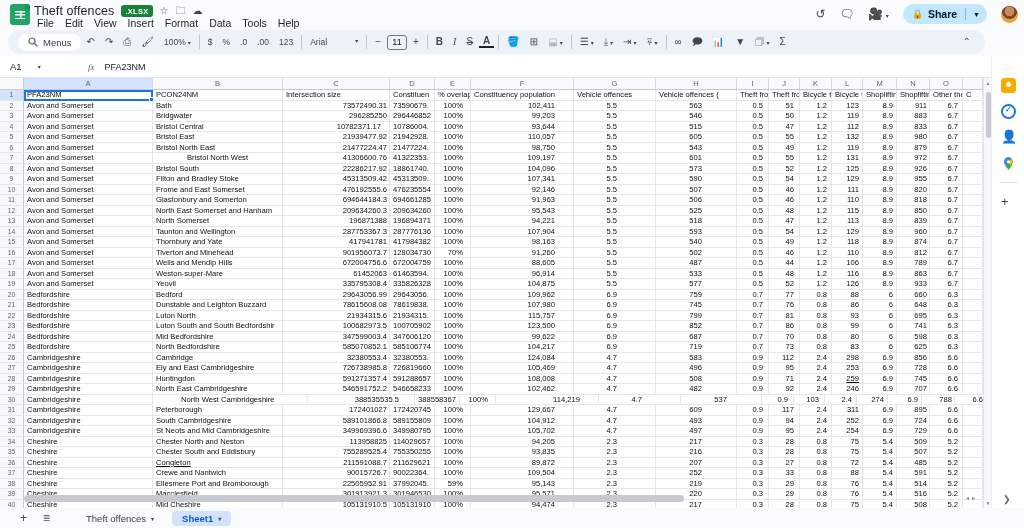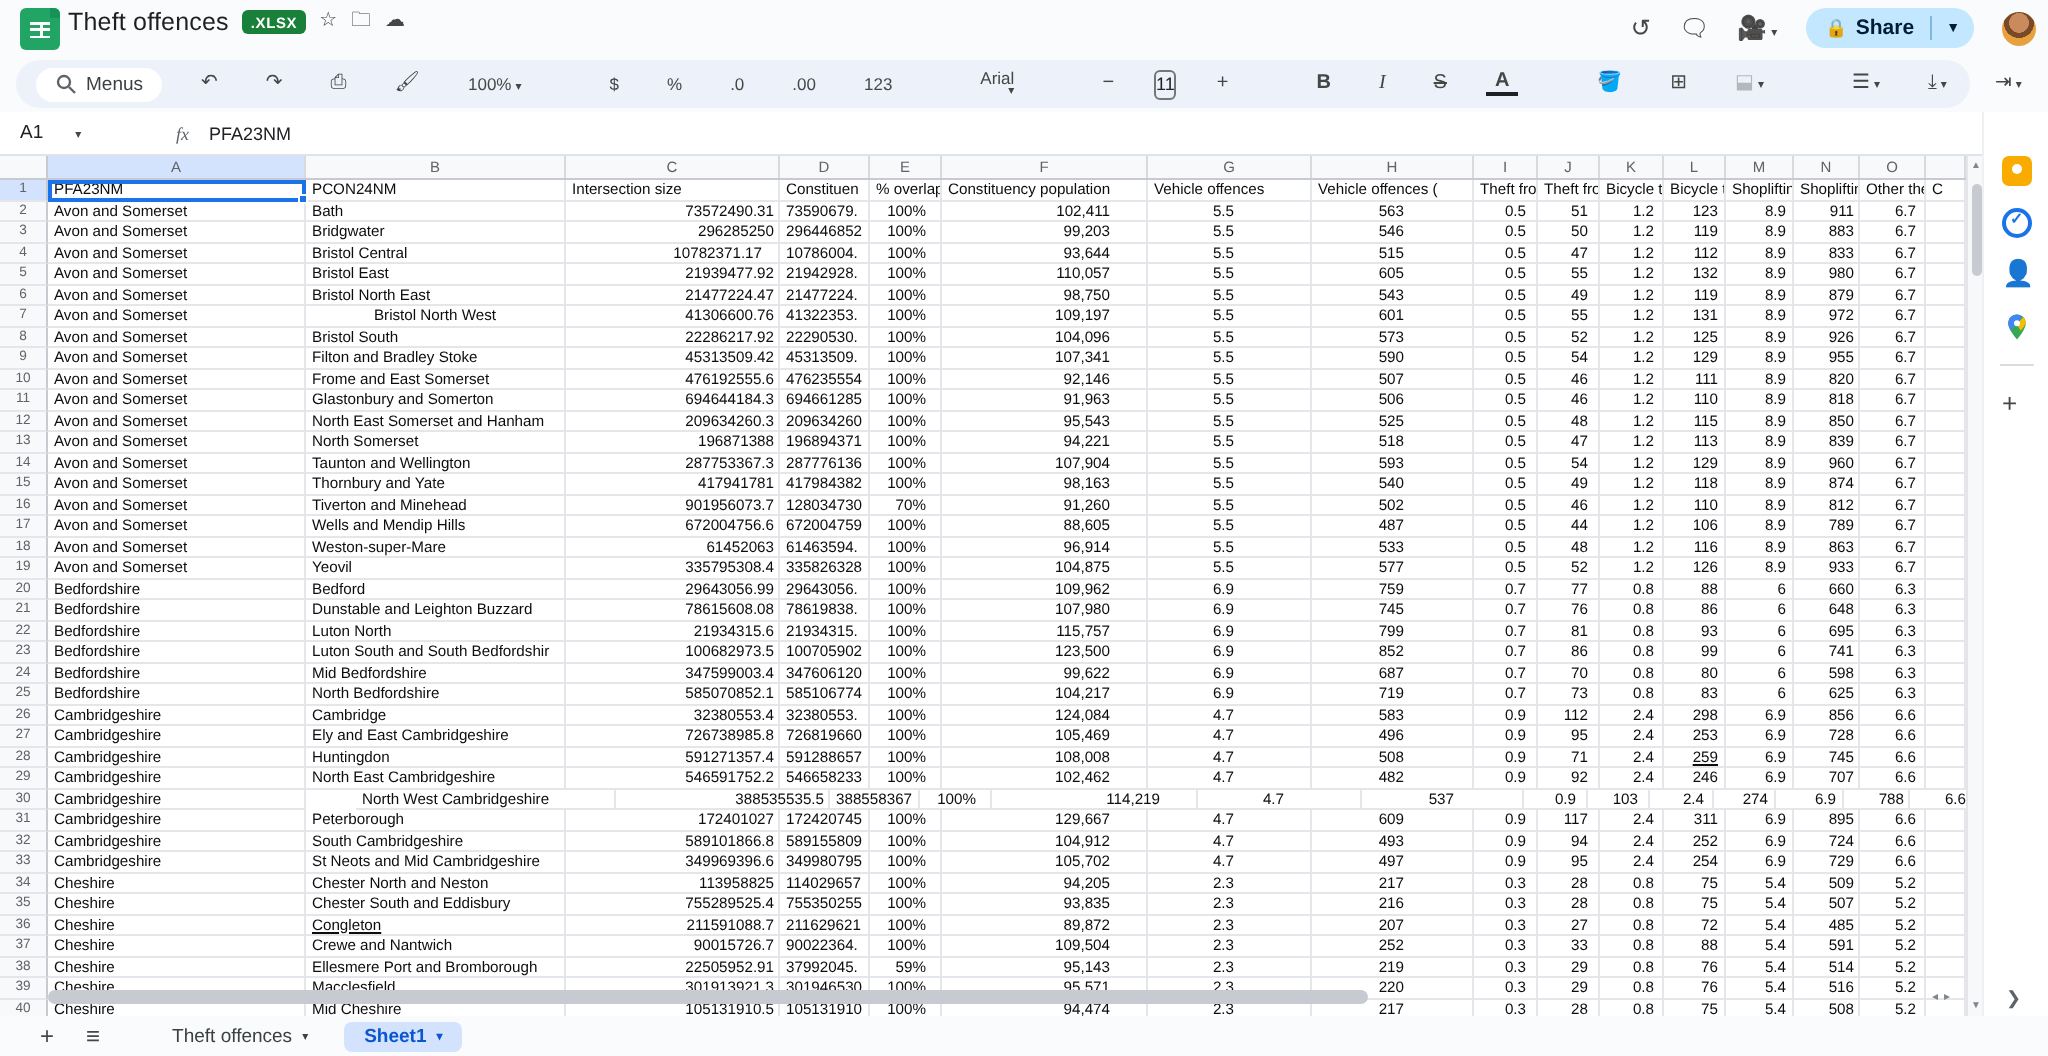--- a/index.html
+++ b/index.html
@@ -27,21 +27,21 @@
   .tr-ic { font-size:12px; color:#444746; }
   .share-group { display:flex; align-items:center; background:#c2e7ff; border-radius:12px; height:20px; overflow:hidden; }
   .share-main { display:flex; align-items:center; gap:4px; padding:0 8px 0 10px; font-size:10.5px; font-weight:600; color:#001d35; }
   .share-sep { width:1px; height:12px; background:#7fb8da; }
   .share-caret { padding:0 7px; font-size:7px; color:#001d35; }
   .avatar { width:17px; height:17px; border-radius:50%;
     background: radial-gradient(circle at 50% 32%, #c98a5e 0 34%, #7a4a28 35% 52%, #e8a13f 53% 100%); }
 
   
   .toolbar { position:absolute; left:8px; top:30px; width:977px; height:24px; background:#edf2fa; border-radius:12px;
-    display:flex; align-items:center; gap:16px; padding:0 10px; color:#444746; }
+    display:flex; align-items:center; gap:2px; padding:0 10px; color:#444746; }
   .menus-pill { display:flex; align-items:center; gap:4px; background:#fff; border-radius:9px; height:17px; padding:0 9px; }
   .menus-pill span { font-size:9.5px; color:#3c4043; }
   .tb { font-size:10px; line-height:1; padding:0 4px; white-space:nowrap; }
   .tb.sm { font-size:8.5px; }
   .tb.b { font-weight:700; }
   .tb.i { font-style:italic; font-family:"Liberation Serif", serif; }
   .tb.strike { text-decoration:line-through; }
   .tcolor { border-bottom:2.5px solid #202124; padding-bottom:0; font-weight:600;}
   .sizebox { width:20px; height:15px; border:1px solid #747775; border-radius:3px; font-size:9px;
     display:flex; align-items:center; justify-content:center; color:#202124; background:#edf2fa; }
@@ -111,20 +111,30 @@
       <div class="fold"></div>
         <div class="gridmark"></div>
     </div>
     <div class="title-row">
       <span class="doc-title">Theft offences</span>
       <span class="badge">.XLSX</span>
       <span class="mini-ic">☆</span>
       <span class="mini-ic">🗀</span>
       <span class="mini-ic">☁</span>
     </div>
+    <div class="menu-row">
+        <span class="menu-item">File</span>
+        <span class="menu-item">Edit</span>
+        <span class="menu-item">View</span>
+        <span class="menu-item">Insert</span>
+        <span class="menu-item">Format</span>
+        <span class="menu-item">Data</span>
+        <span class="menu-item">Tools</span>
+        <span class="menu-item">Help</span>
+      </div>
     <div class="top-right">
       <span class="tr-ic">↺</span>
       <span class="tr-ic">🗨</span>
       <span class="tr-ic">🎥<span class="caret">▾</span></span>
       <span class="share-group">
         <span class="share-main">
             <span style="font-size:9px;">🔒</span>
             <span>Share</span>
           </span>
         <span class="share-sep"></span>
@@ -346,21 +356,21 @@
           <div class="cell r" style="width: 34px; padding-right: 3px;">8.9</div>
           <div class="cell r" style="width: 33px; padding-right: 2px;">972</div>
           <div class="cell r" style="width: 33px; padding-right: 4px;">6.7</div>
           <div class="cell" style="width: 20px;"></div>
         </div>
         <div class="row">
           <div class="rnum">8</div>
           <div class="cell" style="width: 129px;">Avon and Somerset</div>
           <div class="cell" style="width: 130px;">Bristol South</div>
           <div class="cell r" style="width: 107px; padding-right: 2px;">22286217.92</div>
-          <div class="cell" style="width: 45px;">22290530.</div>
+          <div class="cell" style="width: 45px;">18861740.</div>
           <div class="cell r" style="width: 36px; padding-right: 7px;">100%</div>
           <div class="cell r" style="width: 103px; padding-right: 18px;">104,096</div>
           <div class="cell r" style="width: 82px; padding-right: 38px;">5.5</div>
           <div class="cell r" style="width: 81px; padding-right: 34px;">573</div>
           <div class="cell r" style="width: 32px; padding-right: 5px;">0.5</div>
           <div class="cell r" style="width: 31px; padding-right: 5px;">52</div>
           <div class="cell r" style="width: 32px; padding-right: 4px;">1.2</div>
           <div class="cell r" style="width: 31px; padding-right: 3px;">125</div>
           <div class="cell r" style="width: 34px; padding-right: 3px;">8.9</div>
           <div class="cell r" style="width: 33px; padding-right: 2px;">926</div>
@@ -763,21 +773,21 @@
           <div class="cell r" style="width: 31px; padding-right: 3px;">246</div>
           <div class="cell r" style="width: 34px; padding-right: 3px;">6.9</div>
           <div class="cell r" style="width: 33px; padding-right: 2px;">707</div>
           <div class="cell r" style="width: 33px; padding-right: 4px;">6.6</div>
           <div class="cell" style="width: 20px;"></div>
         </div>
         <div class="row">
           <div class="rnum">30</div>
           <div class="cell" style="width: 129px;">Cambridgeshire</div>
           <div class="cell" style="width: 130px; margin-left: 25px;">North West Cambridgeshire</div>
-          <div class="cell r" style="width: 107px; padding-right: 2px;">388535535.5</div>
+          <div class="cell r" style="width: 107px; padding-right: 15px;">388535535.5</div>
           <div class="cell" style="width: 45px;">388558367</div>
           <div class="cell r" style="width: 36px; padding-right: 7px;">100%</div>
           <div class="cell r" style="width: 103px; padding-right: 18px;">114,219</div>
           <div class="cell r" style="width: 82px; padding-right: 38px;">4.7</div>
           <div class="cell r" style="width: 81px; padding-right: 34px;">537</div>
           <div class="cell r" style="width: 32px; padding-right: 5px;">0.9</div>
           <div class="cell r" style="width: 31px; padding-right: 5px;">103</div>
           <div class="cell r" style="width: 32px; padding-right: 4px;">2.4</div>
           <div class="cell r" style="width: 31px; padding-right: 3px;">274</div>
           <div class="cell r" style="width: 34px; padding-right: 3px;">6.9</div>

